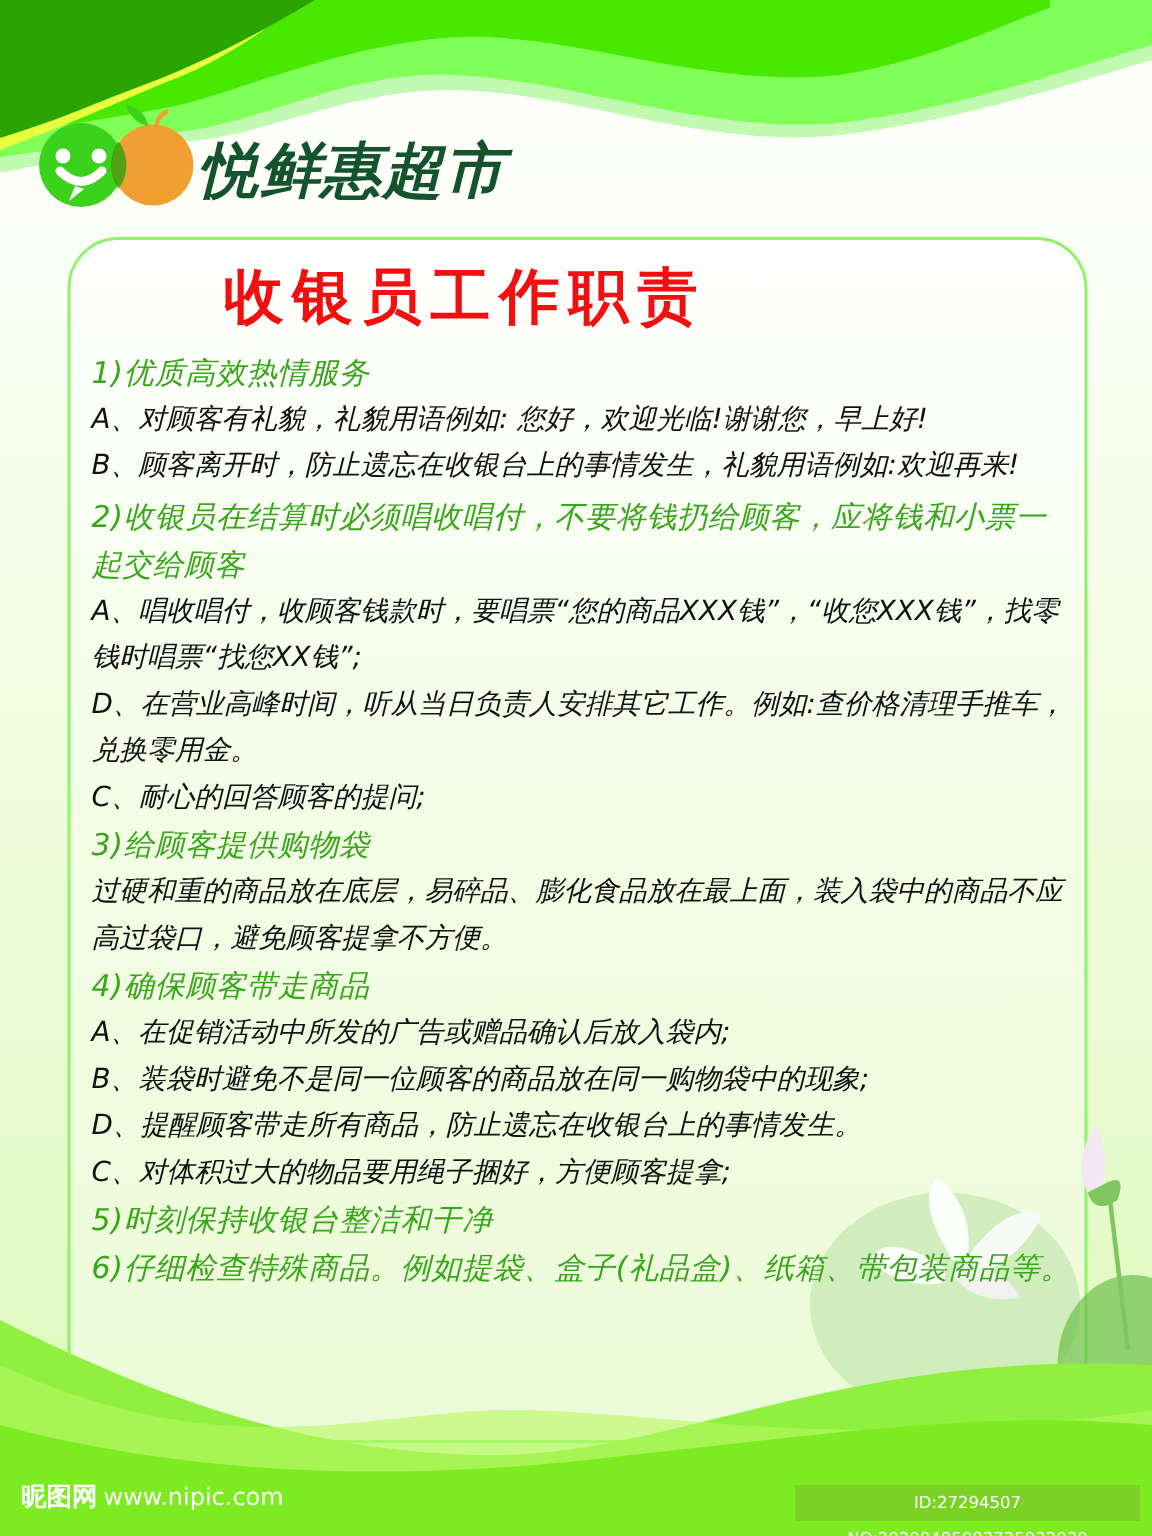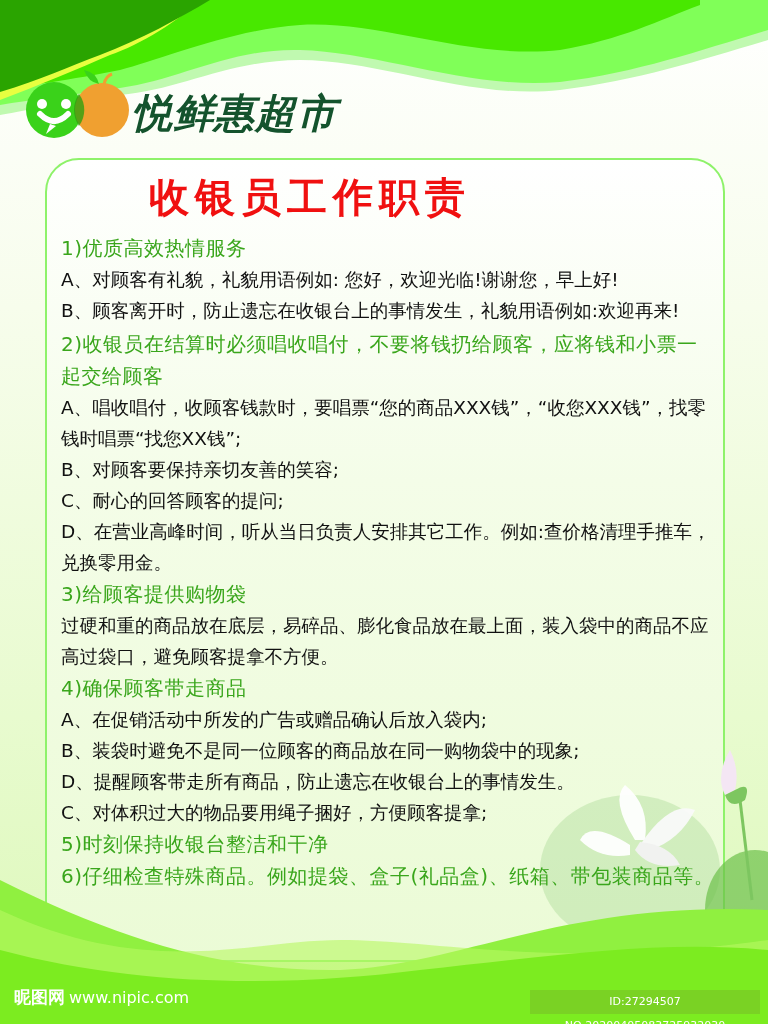--- a/index.html
+++ b/index.html
@@ -23,21 +23,21 @@
   }
   .title {
     position: absolute; left: 0; top: 170px; width: 620px; text-align: center;
     color: #f01010; font-size: 40px; font-weight: bold; letter-spacing: 6px;
   }
   .content {
     position: absolute; left: 61px; top: 232px; width: 655px;
     font-size: 18.5px; line-height: 31px; color: #111;
   }
   .content .h { color: #3aa61c; font-size: 20px; line-height: 32px; letter-spacing: 0.5px; }
-  .content p { margin: 0; }
+  .content p { margin: 0; font-style: italic; }
   .lotus { position: absolute; left: 530px; top: 730px; width: 238px; height: 220px; }
   .footer-logo {
     position: absolute; left: 14px; top: 986px; color: #fff; font-size: 17px;
     font-weight: bold; letter-spacing: 0px;
   }
   .footer-logo .site { font-size: 16px; font-weight: normal; margin-left: 4px; }
   .footer-id {
     position: absolute; left: 530px; top: 990px; width: 230px; height: 24px;
     background: rgba(120,190,40,0.55); color: #fff; font-size: 11px;
     line-height: 24px; text-align: center;
@@ -85,23 +85,22 @@
 
 <div class="title">收银员工作职责</div>
 
 <div class="content">
   <p class="h">1)优质高效热情服务</p>
   <p>A、对顾客有礼貌，礼貌用语例如: 您好，欢迎光临!谢谢您，早上好!</p>
   <p>B、顾客离开时，防止遗忘在收银台上的事情发生，礼貌用语例如:欢迎再来!</p>
 
   <p class="h" style="margin-top:2px">2)收银员在结算时必须唱收唱付，不要将钱扔给顾客，应将钱和小票一起交给顾客</p>
   <p>A、唱收唱付，收顾客钱款时，要唱票“您的商品XXX钱”，“收您XXX钱”，找零钱时唱票“找您XX钱”;</p>
-  <p>B、对顾客要保持亲切友善的笑容;</p>
+  <p>D、在营业高峰时间，听从当日负责人安排其它工作。例如:查价格清理手推车，兑换零用金。</p>
   <p>C、耐心的回答顾客的提问;</p>
-  <p>D、在营业高峰时间，听从当日负责人安排其它工作。例如:查价格清理手推车，兑换零用金。</p>
 
   <p class="h">3)给顾客提供购物袋</p>
   <p>过硬和重的商品放在底层，易碎品、膨化食品放在最上面，装入袋中的商品不应高过袋口，避免顾客提拿不方便。</p>
 
   <p class="h">4)确保顾客带走商品</p>
   <p>A、在促销活动中所发的广告或赠品确认后放入袋内;</p>
   <p>B、装袋时避免不是同一位顾客的商品放在同一购物袋中的现象;</p>
   <p>D、提醒顾客带走所有商品，防止遗忘在收银台上的事情发生。</p>
   <p>C、对体积过大的物品要用绳子捆好，方便顾客提拿;</p>
 

